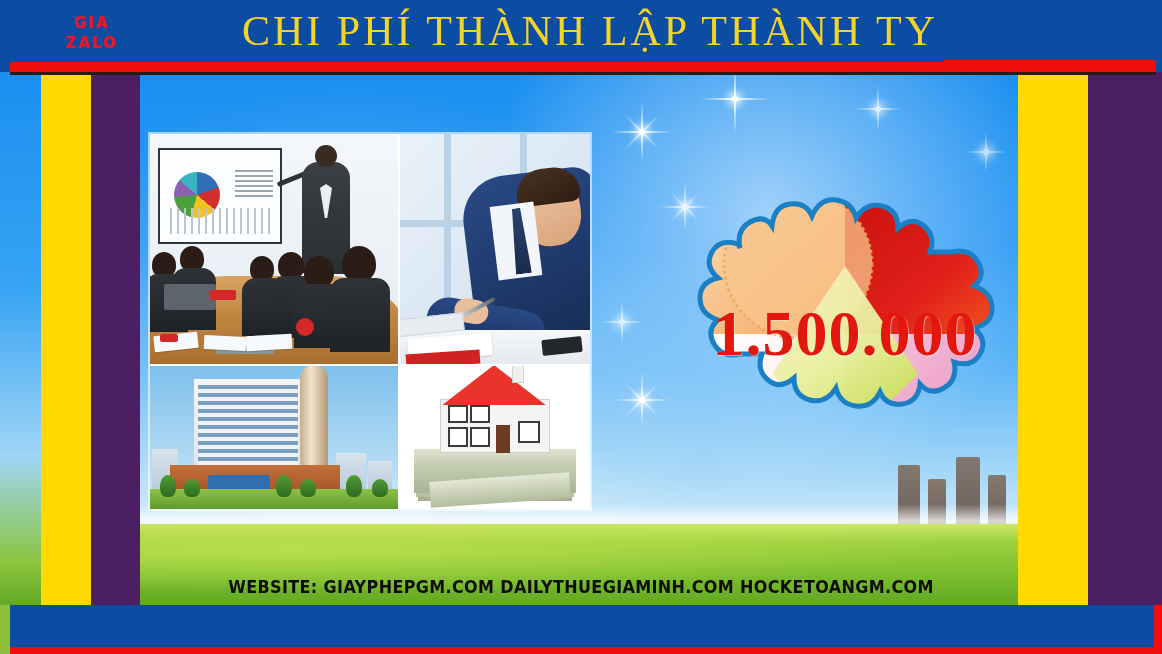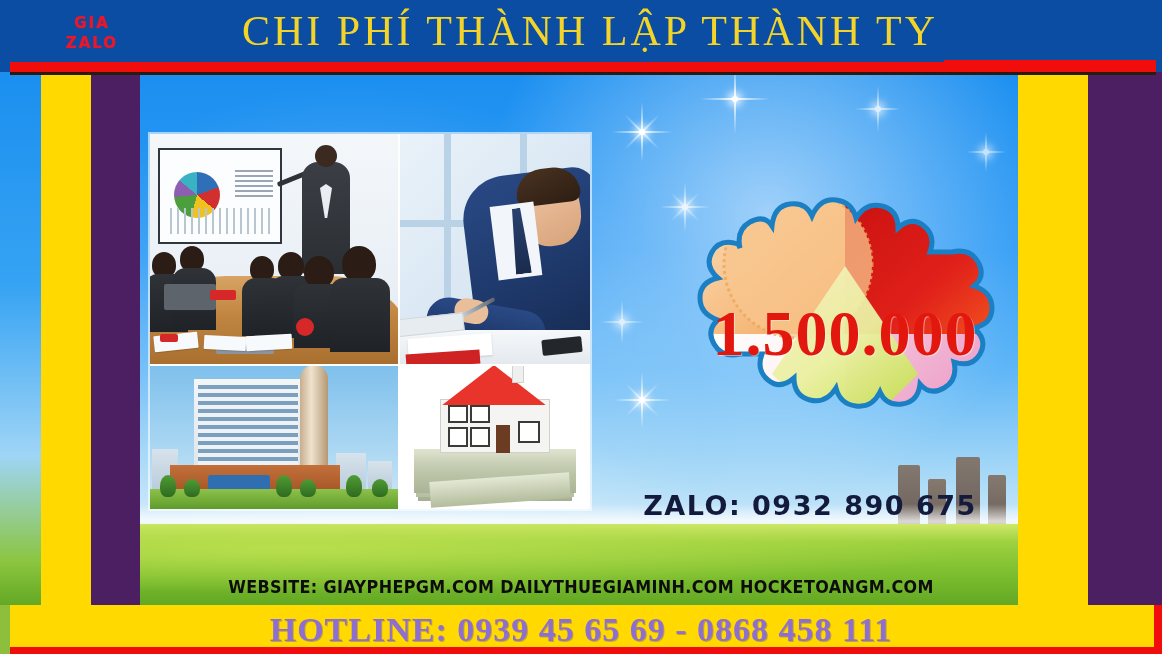--- a/index.html
+++ b/index.html
@@ -496,32 +496,28 @@
         </g>
 
         <path d="M60,64 q-4,-18 10,-26 q14,-8 22,4 q2,-20 18,-22 q16,-2 22,12 q8,-18 24,-16 q16,2 20,18 q10,-16 26,-12 q16,4 16,22 q14,-12 26,-2 q12,10 6,26
                  l22,0 q18,-4 26,10 q8,14 -4,24 q18,6 18,22 q0,16 -18,20 q14,12 6,26 q-8,14 -26,8 q4,18 -10,26 q-14,8 -24,-4 q-2,18 -18,20 q-16,2 -22,-12
                  q-8,16 -24,14 q-16,-2 -20,-18 q-10,16 -26,12 q-16,-4 -16,-22 q-14,12 -26,2 q-12,-10 -6,-26 l-22,0 q-18,4 -26,-10 q-8,-14 4,-24 q-18,-6 -18,-22
                  q0,-16 18,-20 q-14,-12 -6,-26 q8,-14 26,-8 z" fill="none" stroke="#1b7fc4" stroke-width="5"></path>
       </svg>
       <div class="badge-price">1.500.000</div>
     </div>
 
-    <div class="zalo">ZALO: 0932 890 675</div>
   </div>
 
   <div class="strip s-lblue"></div>
   <div class="strip s-lyellow"></div>
   <div class="strip s-lpurple"></div>
   <div class="strip s-ryellow"></div>
   <div class="strip s-rpurple"></div>
 
   <div class="website">WEBSITE: GIAYPHEPGM.COM  DAILYTHUEGIAMINH.COM  HOCKETOANGM.COM</div>
 
-  <div class="hotline-bar">
-    <span class="hotline-text">HOTLINE: 0939 45 65 69 - 0868 458 111</span>
-  </div>
 
   <div class="frame-left"></div>
   <div class="frame-right"></div>
   <div class="frame-bottom"></div>
 
 </div>
 
 </body></html>

